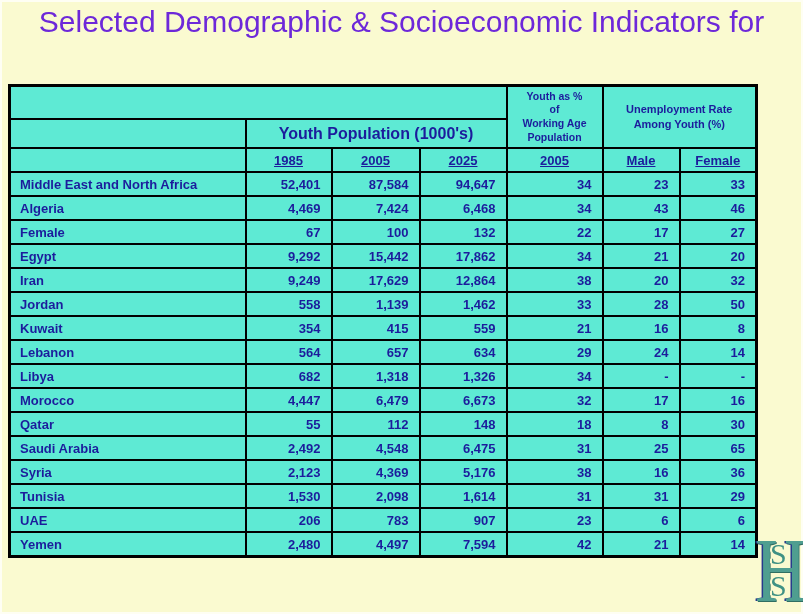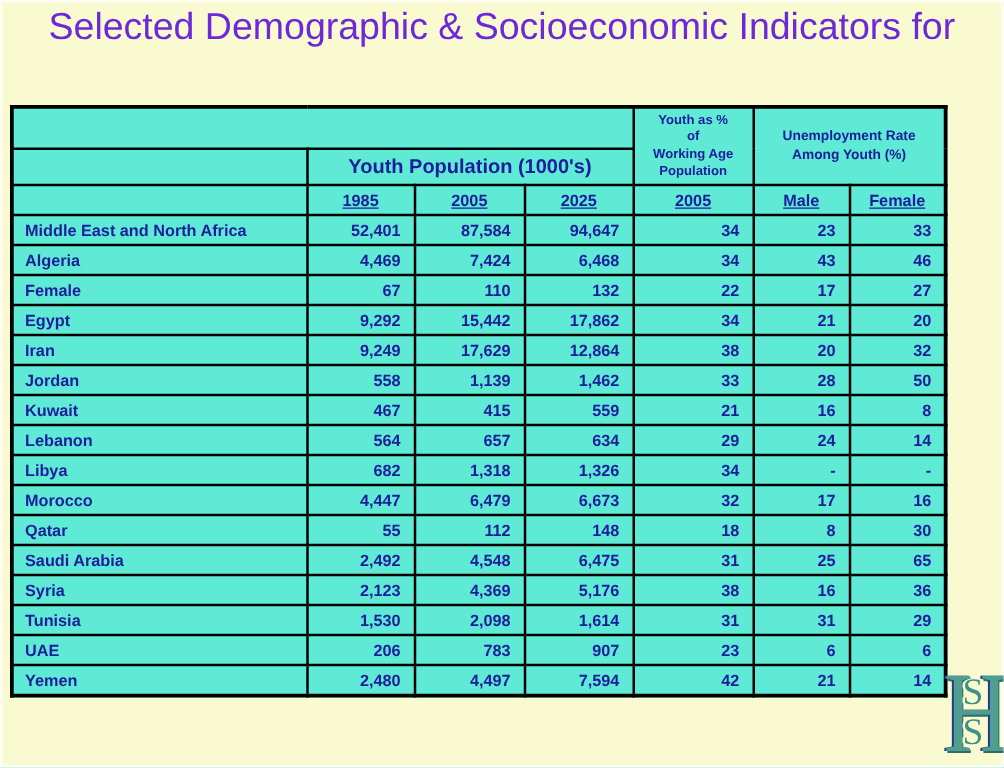--- a/index.html
+++ b/index.html
@@ -140,21 +140,21 @@
           <td class="num">4,469</td>
           <td class="num">7,424</td>
           <td class="num">6,468</td>
           <td class="num">34</td>
           <td class="num">43</td>
           <td class="num">46</td>
         </tr>
         <tr class="data-row">
           <td class="country">Female</td>
           <td class="num">67</td>
-          <td class="num">110</td>
+          <td class="num">100</td>
           <td class="num">132</td>
           <td class="num">22</td>
           <td class="num">17</td>
           <td class="num">27</td>
         </tr>
         <tr class="data-row">
           <td class="country">Egypt</td>
           <td class="num">9,292</td>
           <td class="num">15,442</td>
           <td class="num">17,862</td>
@@ -175,21 +175,21 @@
           <td class="country">Jordan</td>
           <td class="num">558</td>
           <td class="num">1,139</td>
           <td class="num">1,462</td>
           <td class="num">33</td>
           <td class="num">28</td>
           <td class="num">50</td>
         </tr>
         <tr class="data-row">
           <td class="country">Kuwait</td>
-          <td class="num">467</td>
+          <td class="num">354</td>
           <td class="num">415</td>
           <td class="num">559</td>
           <td class="num">21</td>
           <td class="num">16</td>
           <td class="num">8</td>
         </tr>
         <tr class="data-row">
           <td class="country">Lebanon</td>
           <td class="num">564</td>
           <td class="num">657</td>

